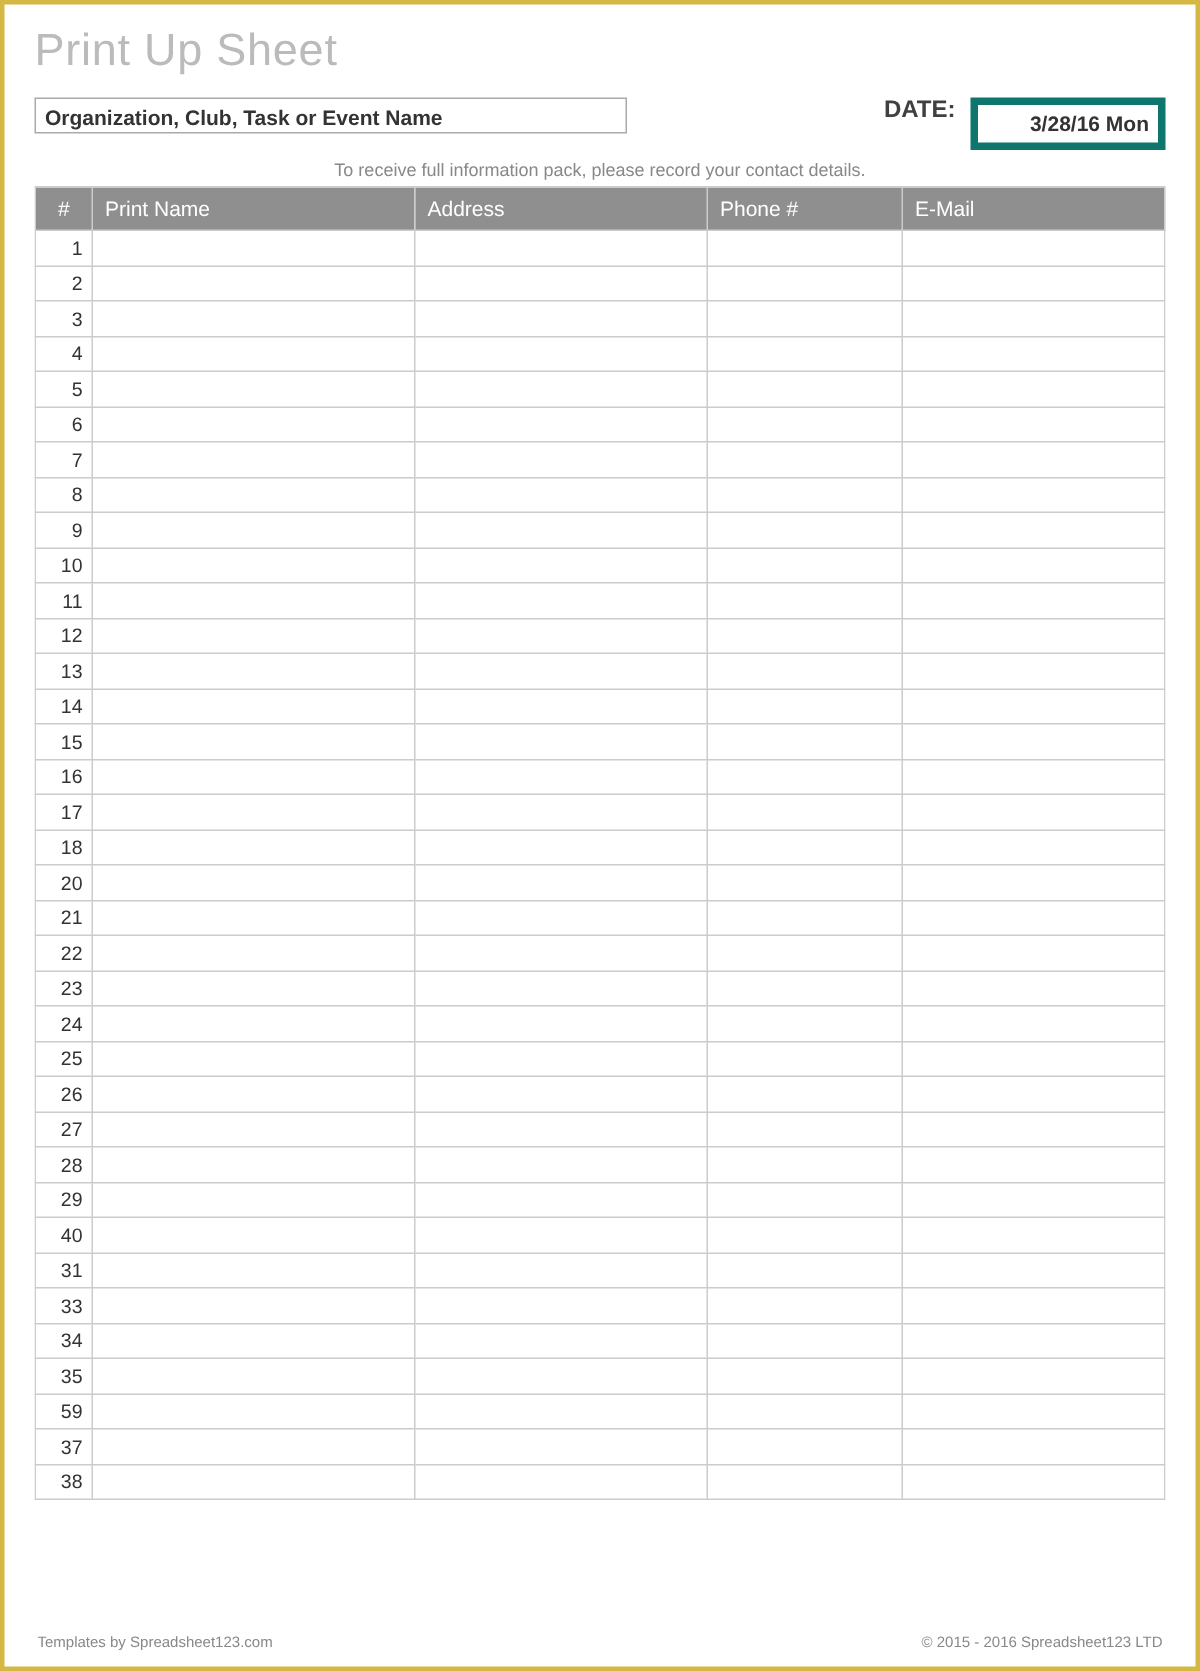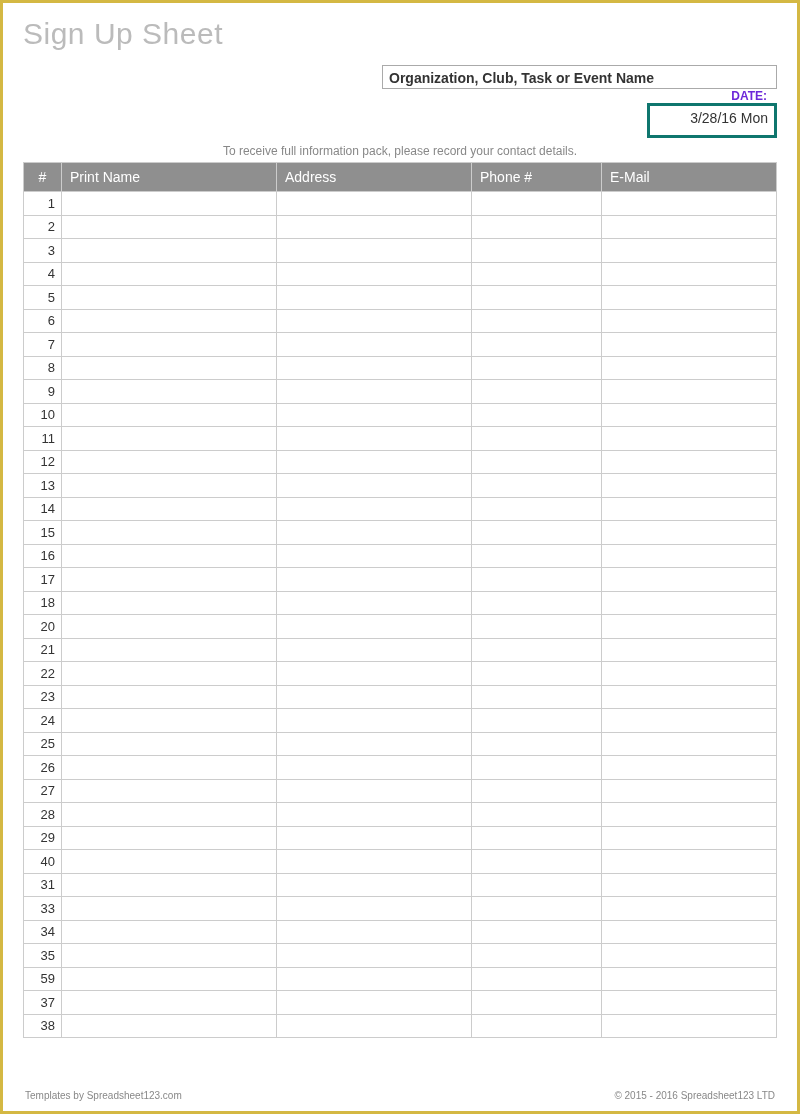--- a/index.html
+++ b/index.html
@@ -16,45 +16,44 @@
 .title {
   font-size: 30px;
   color: #bbb;
   font-weight: normal;
   letter-spacing: 0.5px;
   margin-bottom: 14px;
   margin-top: 2px;
 }
 .info-row {
   display: flex;
-  align-items: flex-end;
+  align-items: flex-start;
   margin-bottom: 2px;
-  flex-direction: column;
 }
 .org-box {
   border: 1px solid #aaa;
   padding: 4px 6px;
   font-size: 14px;
   font-weight: bold;
   color: #333;
   width: 395px;
   height: 24px;
 }
 .spacer { flex: 1; }
 .date-label {
-  font-size: 12px;
+  font-size: 16px;
   font-weight: bold;
-  color: #6d28d9;
+  color: #404040;
   margin-right: 10px;
 }
 .date-box {
-  border: 3px solid #0f766e;
+  border: 5px solid #0f766e;
   padding: 4px 6px;
   font-size: 14px;
-  font-weight: normal;
+  font-weight: bold;
   text-align: right;
   color: #333;
   width: 130px;
   height: 35px;
 }
 .subtitle {
   text-align: center;
   font-size: 12px;
   color: #888;
   margin: 4px 0 4px 0;
@@ -95,21 +94,21 @@
   justify-content: space-between;
   font-size: 10px;
   color: #888;
   margin-top: 6px;
   padding: 0 2px 2px 2px;
 }
 </style>
 </head>
 <body>
 
-<h1 class="title">Sign Up Sheet</h1>
+<h1 class="title">Print Up Sheet</h1>
 
 <div class="info-row">
   <div class="org-box">Organization, Club, Task or Event Name</div>
   <div class="spacer"></div>
   <div class="date-label">DATE:</div>
   <div class="date-box">3/28/16 Mon</div>
 </div>
 
 <div class="subtitle">To receive full information pack, please record your contact details.</div>
 

